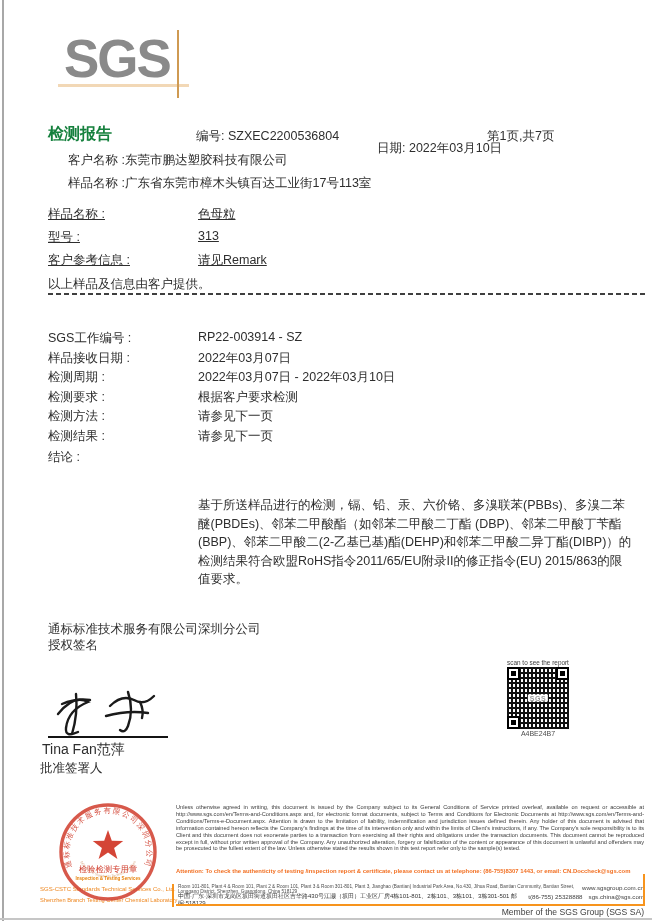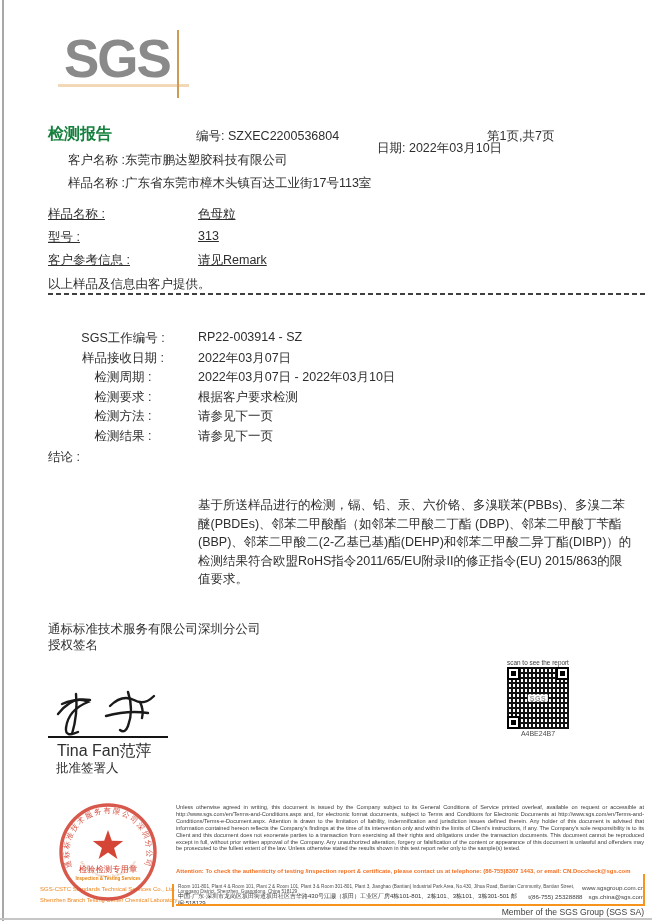--- a/index.html
+++ b/index.html
@@ -24,21 +24,21 @@
   .kv .lbl{flex:none;}
   .client-rows{position:absolute;left:48px;top:152px;right:26px;text-align:right;}
   .client-rows .kv{height:23px;}
   .client-rows .lbl{width:77px;}
   .sample-rows{position:absolute;left:48px;top:206px;right:10px;}
   .sample-rows .kv{height:23px;text-decoration:underline;}
   .sample-rows .lbl{width:150px;}
   .sample-note{font-size:12.5px;margin-top:1px;}
   .dashed-sep{position:absolute;left:48px;top:293px;width:597px;height:2px;
               background:repeating-linear-gradient(90deg,#3f3f3f 0 5px,transparent 5px 8px);}
-  .job-rows{position:absolute;left:48px;top:330px;right:10px;text-align:center;}
+  .job-rows{position:absolute;left:48px;top:330px;right:10px;}
   .job-rows .kv{height:19.6px;}
   .job-rows .lbl{width:150px;}
 
   .concl-lbl{position:absolute;left:48px;top:449px;font-size:12.5px;}
   .concl-text{position:absolute;left:198px;top:448px;width:434px;font-size:12.5px;line-height:18.5px;margin-top:48px;}
 
   .sig-company{position:absolute;left:48px;top:621px;font-size:12.5px;line-height:16.5px;}
   .sig-auth{position:absolute;left:48px;top:637px;font-size:12.5px;}
 
   .qr-wrap{position:absolute;left:501px;top:659px;width:74px;text-align:center;}
@@ -50,22 +50,22 @@
           background-color:#fff;}
   .qr-finder{position:absolute;width:13px;height:13px;border:2px solid #000;background:#fff;box-sizing:border-box;}
   .qr-finder::after{content:"";position:absolute;left:2px;top:2px;width:5px;height:5px;background:#000;}
   .qr-f1{left:0;top:0;} .qr-f2{right:0;top:0;} .qr-f3{left:0;bottom:0;}
   .qr-center{position:absolute;left:50%;top:50%;transform:translate(-50%,-50%);
              background:#fff;color:#9a9a9a;font-size:7px;font-weight:bold;padding:0 2px;letter-spacing:.5px;}
   .qr-code-id{font-size:7px;color:#4d4d4d;margin-top:1px;}
 
   .sig-svg{position:absolute;left:52px;top:684px;}
   .sig-line{position:absolute;left:48px;top:736px;width:120px;height:2px;background:#141414;}
-  .sig-name{position:absolute;left:57px;top:741px;font-size:16px;}
-  .sig-title{position:absolute;left:56px;top:760px;font-size:12.5px;}
+  .sig-name{position:absolute;left:42px;top:741px;font-size:14px;}
+  .sig-title{position:absolute;left:40px;top:760px;font-size:12.5px;}
 
   
   .legal{position:absolute;left:176px;top:804px;width:468px;font-size:5.6px;line-height:6.9px;
          color:#3c3c3c;text-align:justify;}
   .attention{position:absolute;left:176px;top:868px;width:468px;font-size:5.9px;line-height:6.6px;
              color:#f26f21;font-weight:bold;}
   .addr-row1{position:absolute;left:178px;top:884px;width:466px;display:flex;align-items:flex-start;}
   .addr-en{flex:1;font-size:4.7px;color:#4d4d4d;line-height:5px;}
   .website{flex:none;font-size:6.2px;color:#3f3f3f;margin-left:4px;}
   .addr-row2{position:absolute;left:178px;top:893px;width:466px;display:flex;align-items:flex-start;}

